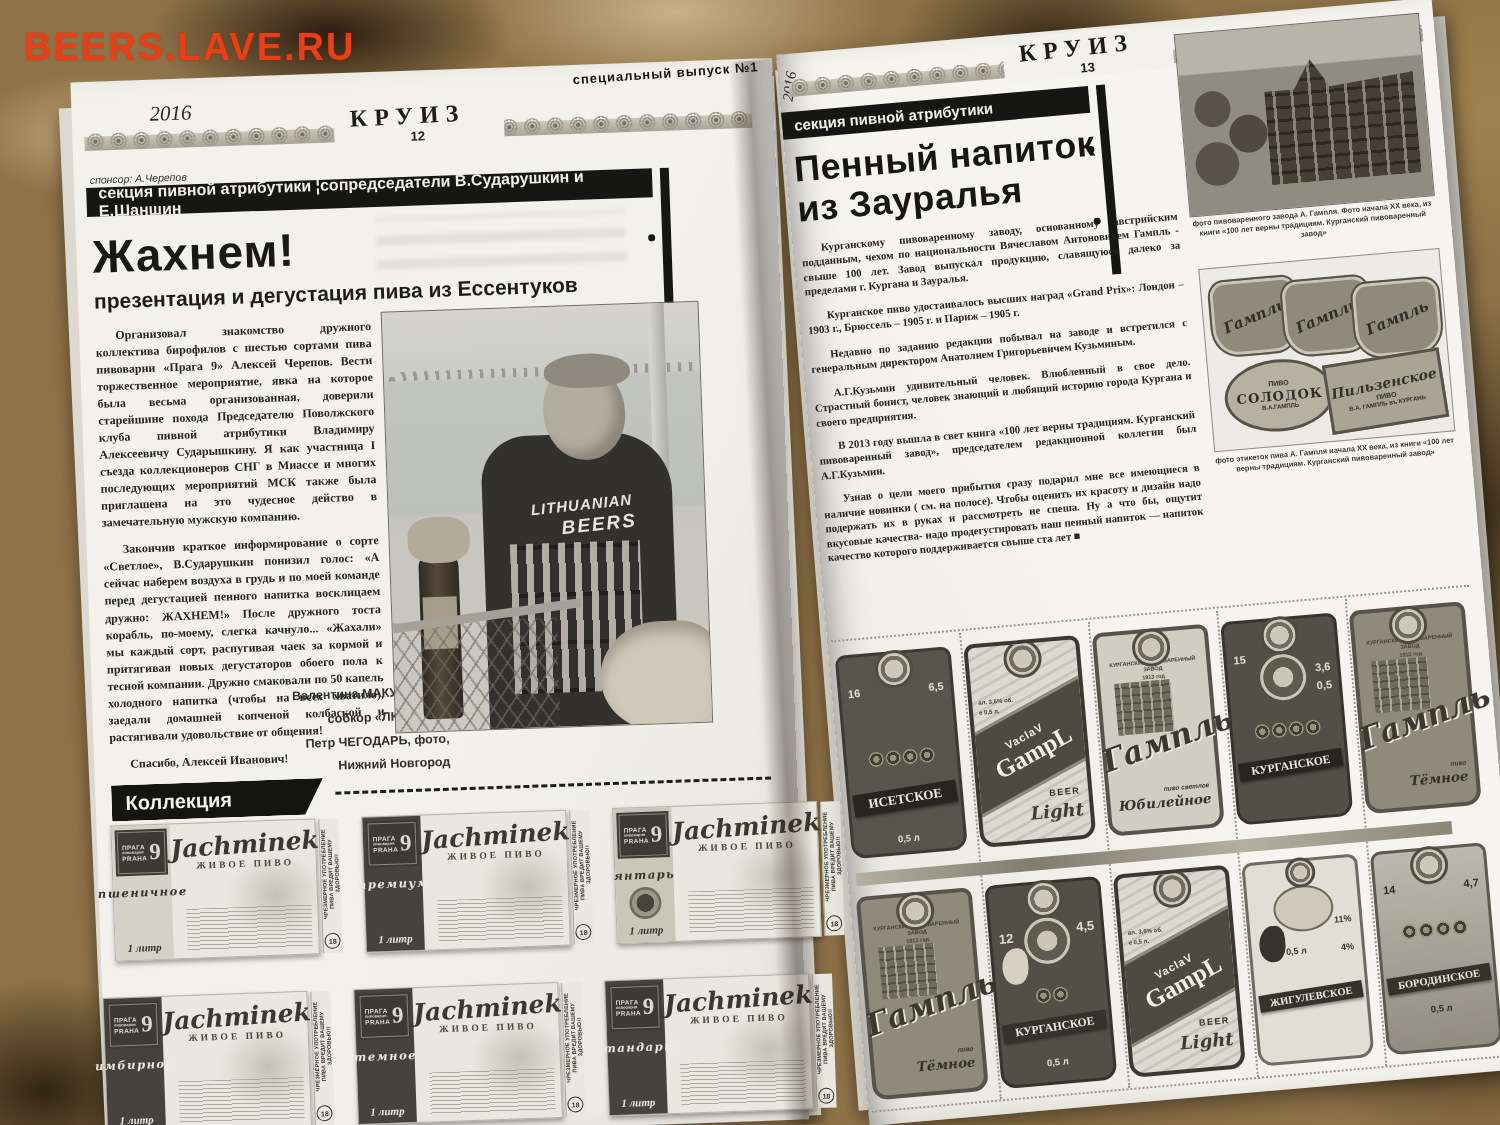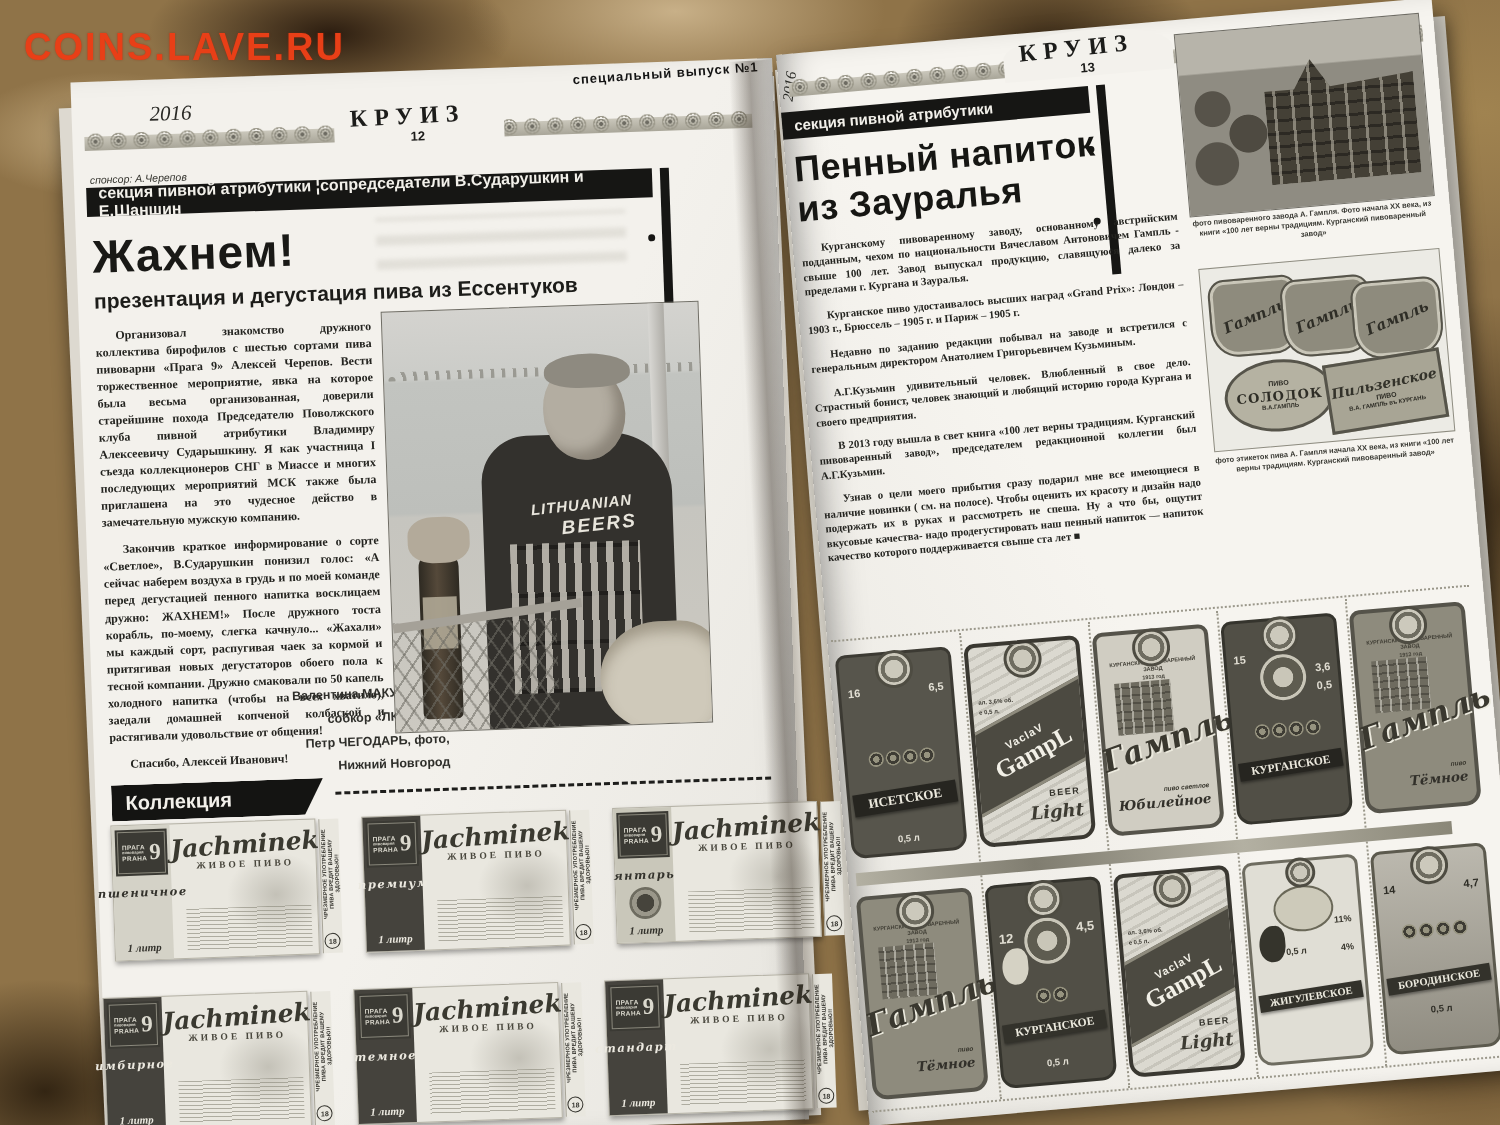--- a/index.html
+++ b/index.html
@@ -605,14 +605,14 @@
           <div class="medals" style="top:72px;"><i></i><i></i><i></i><i></i></div>
           <div class="ribbon darkrib" style="bottom:60px;font-size:10.5px;">
             <span>БОРОДИНСКОЕ</span>
           </div>
           <div class="vol" style="bottom:34px;">0,5 л</div>
         </div>
       </div>
     </div>
   </div>
 
-  <div class="wm">COINS.LAVE.RU</div>
+  <div class="wm">BEERS.LAVE.RU</div>
 </div>
 
 </body></html>

